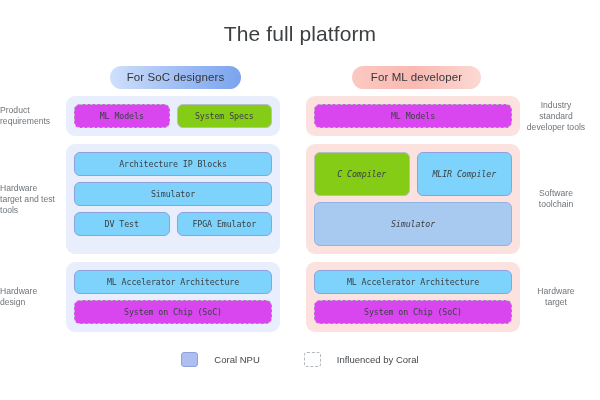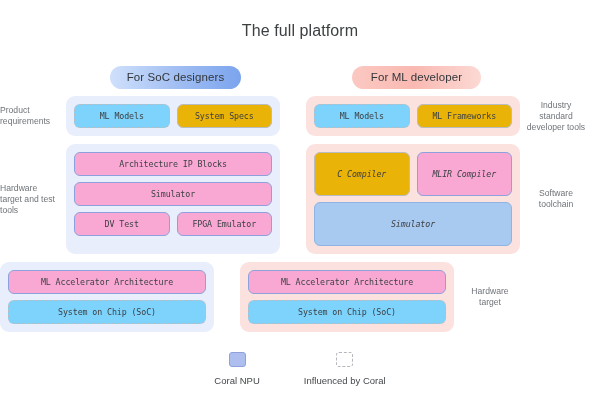--- a/index.html
+++ b/index.html
@@ -13,21 +13,21 @@
   }
 
   body {
     font-family: "Liberation Sans", sans-serif;
     color: #3c4043;
     position: relative;
   }
 
   #page-title {
     text-align: center;
-    font-size: 16px;
+    font-size: 21px;
     font-weight: 400;
     color: #3c4043;
     letter-spacing: .1px;
     padding-top: 22px;
   }
 
   
   .badges {
     position: absolute;
     top: 66px;
@@ -108,52 +108,52 @@
     display: flex;
     align-items: center;
     justify-content: center;
     text-align: center;
     height: 24px;
   }
   .block.full { flex: 1 1 100%; }
 
   
   .block.npu {
-    background: #f9a8d4;
+    background: #7dd3fc;
     border: 1px solid #8ea1dd;
   }
   .block.npu-alt {
     background: #a8c9f0;
     border: 1px solid #8fb4e4;
   }
   .block.solid {
-    background: #eab308;
+    background: #84cc16;
     border: 1px solid #b9bdc2;
   }
   .block.dashed {
-    background: #7dd3fc;
+    background: #d946ef;
     border: 1px dashed #b9bdc2;
   }
 
   .h-tall { height: 44px; font-style: italic; }
 
   
   .legend {
     position: absolute;
     top: 352px;
     left: 0;
     width: 600px;
     display: flex;
     justify-content: center;
     align-items: center;
     gap: 44px;
     font-size: 9.5px;
     color: #44484c;
   }
-  .legend-item { display: flex; align-items: center; gap: 8px; flex-direction: column; }
+  .legend-item { display: flex; align-items: center; gap: 16px; }
   .swatch { width: 17px; height: 15px; border-radius: 3px; }
   .swatch.npu { background: #aebeee; border: 1px solid #8ea1dd; }
   .swatch.dashed { background: #ffffff; border: 1px dashed #b4b8bd; }
 </style>
 </head>
 <body>
 
 <h1 id="page-title">The full platform</h1>
 
 <div class="badges">
@@ -167,21 +167,20 @@
       <div class="panel blue">
         <div class="blockrow">
           <div class="block dashed">ML Models</div>
           <div class="block solid">System Specs</div>
         </div>
       </div>
       <div class="gap"></div>
       <div class="panel pink">
         <div class="blockrow">
           <div class="block dashed">ML Models</div>
-          <div class="block solid">ML Frameworks</div>
         </div>
       </div>
       <div class="row-label right">Industry standard developer tools</div>
     </div>
     <div class="row">
       <div class="row-label left">Hardware target and test tools</div>
       <div class="panel blue">
         <div class="blockrow">
           <div class="block npu full">Architecture IP Blocks</div>
         </div>
@@ -199,20 +198,21 @@
           <div class="block solid h-tall">C Compiler</div>
           <div class="block npu h-tall">MLIR Compiler</div>
         </div>
         <div class="blockrow">
           <div class="block npu-alt h-tall">Simulator</div>
         </div>
       </div>
       <div class="row-label right">Software toolchain</div>
     </div>
     <div class="row">
+      <div class="row-label left">Hardware design</div>
       <div class="panel blue">
         <div class="blockrow">
           <div class="block npu full">ML Accelerator Architecture</div>
         </div>
         <div class="blockrow">
           <div class="block dashed full">System on Chip (SoC)</div>
         </div>
       </div>
       <div class="gap"></div>
       <div class="panel pink">

